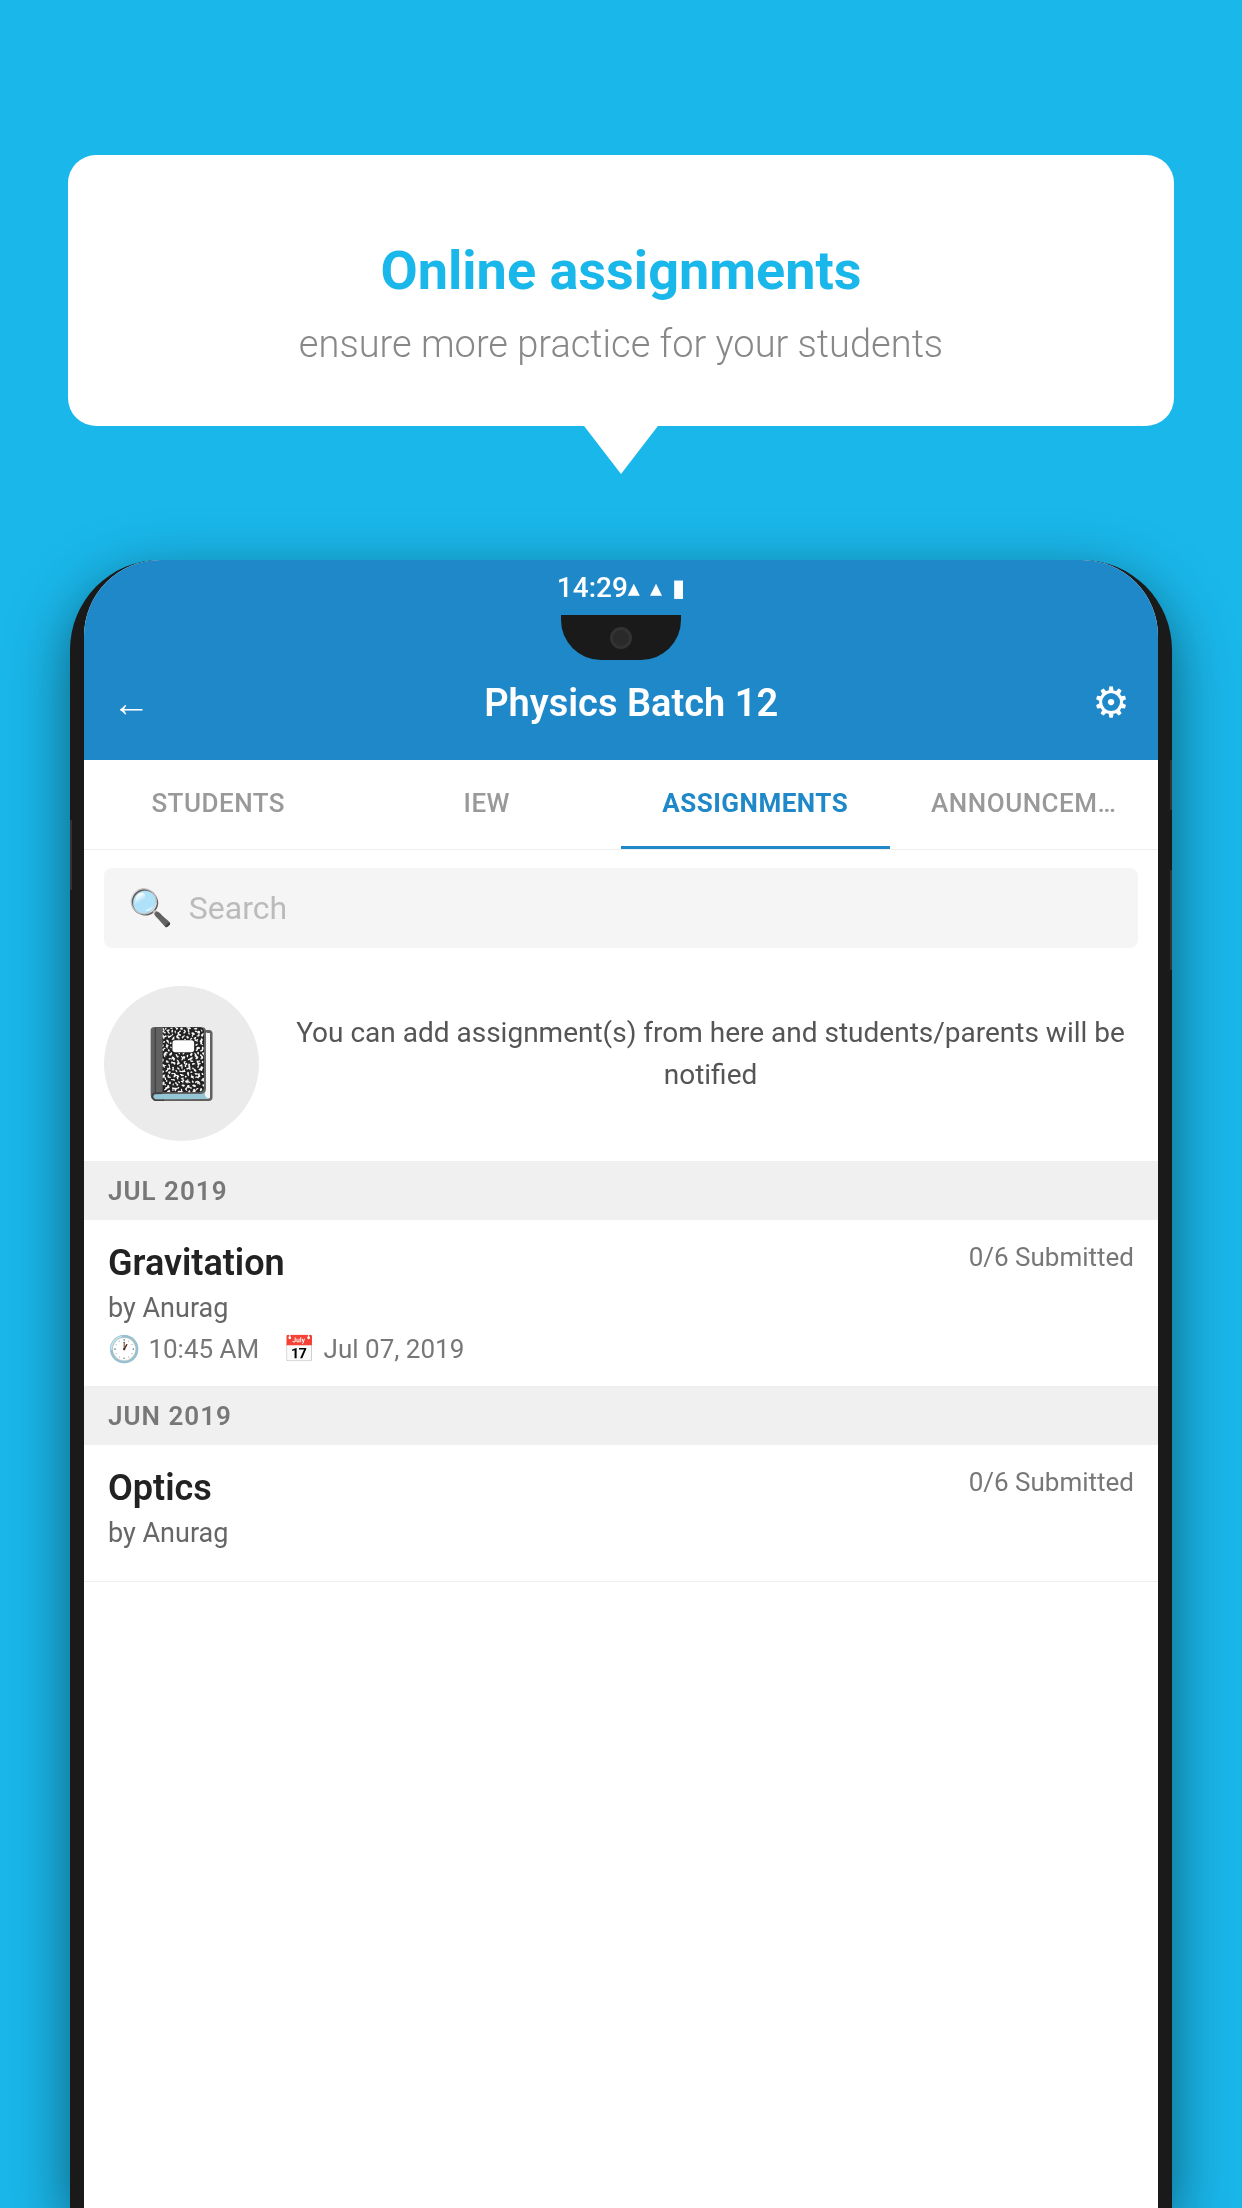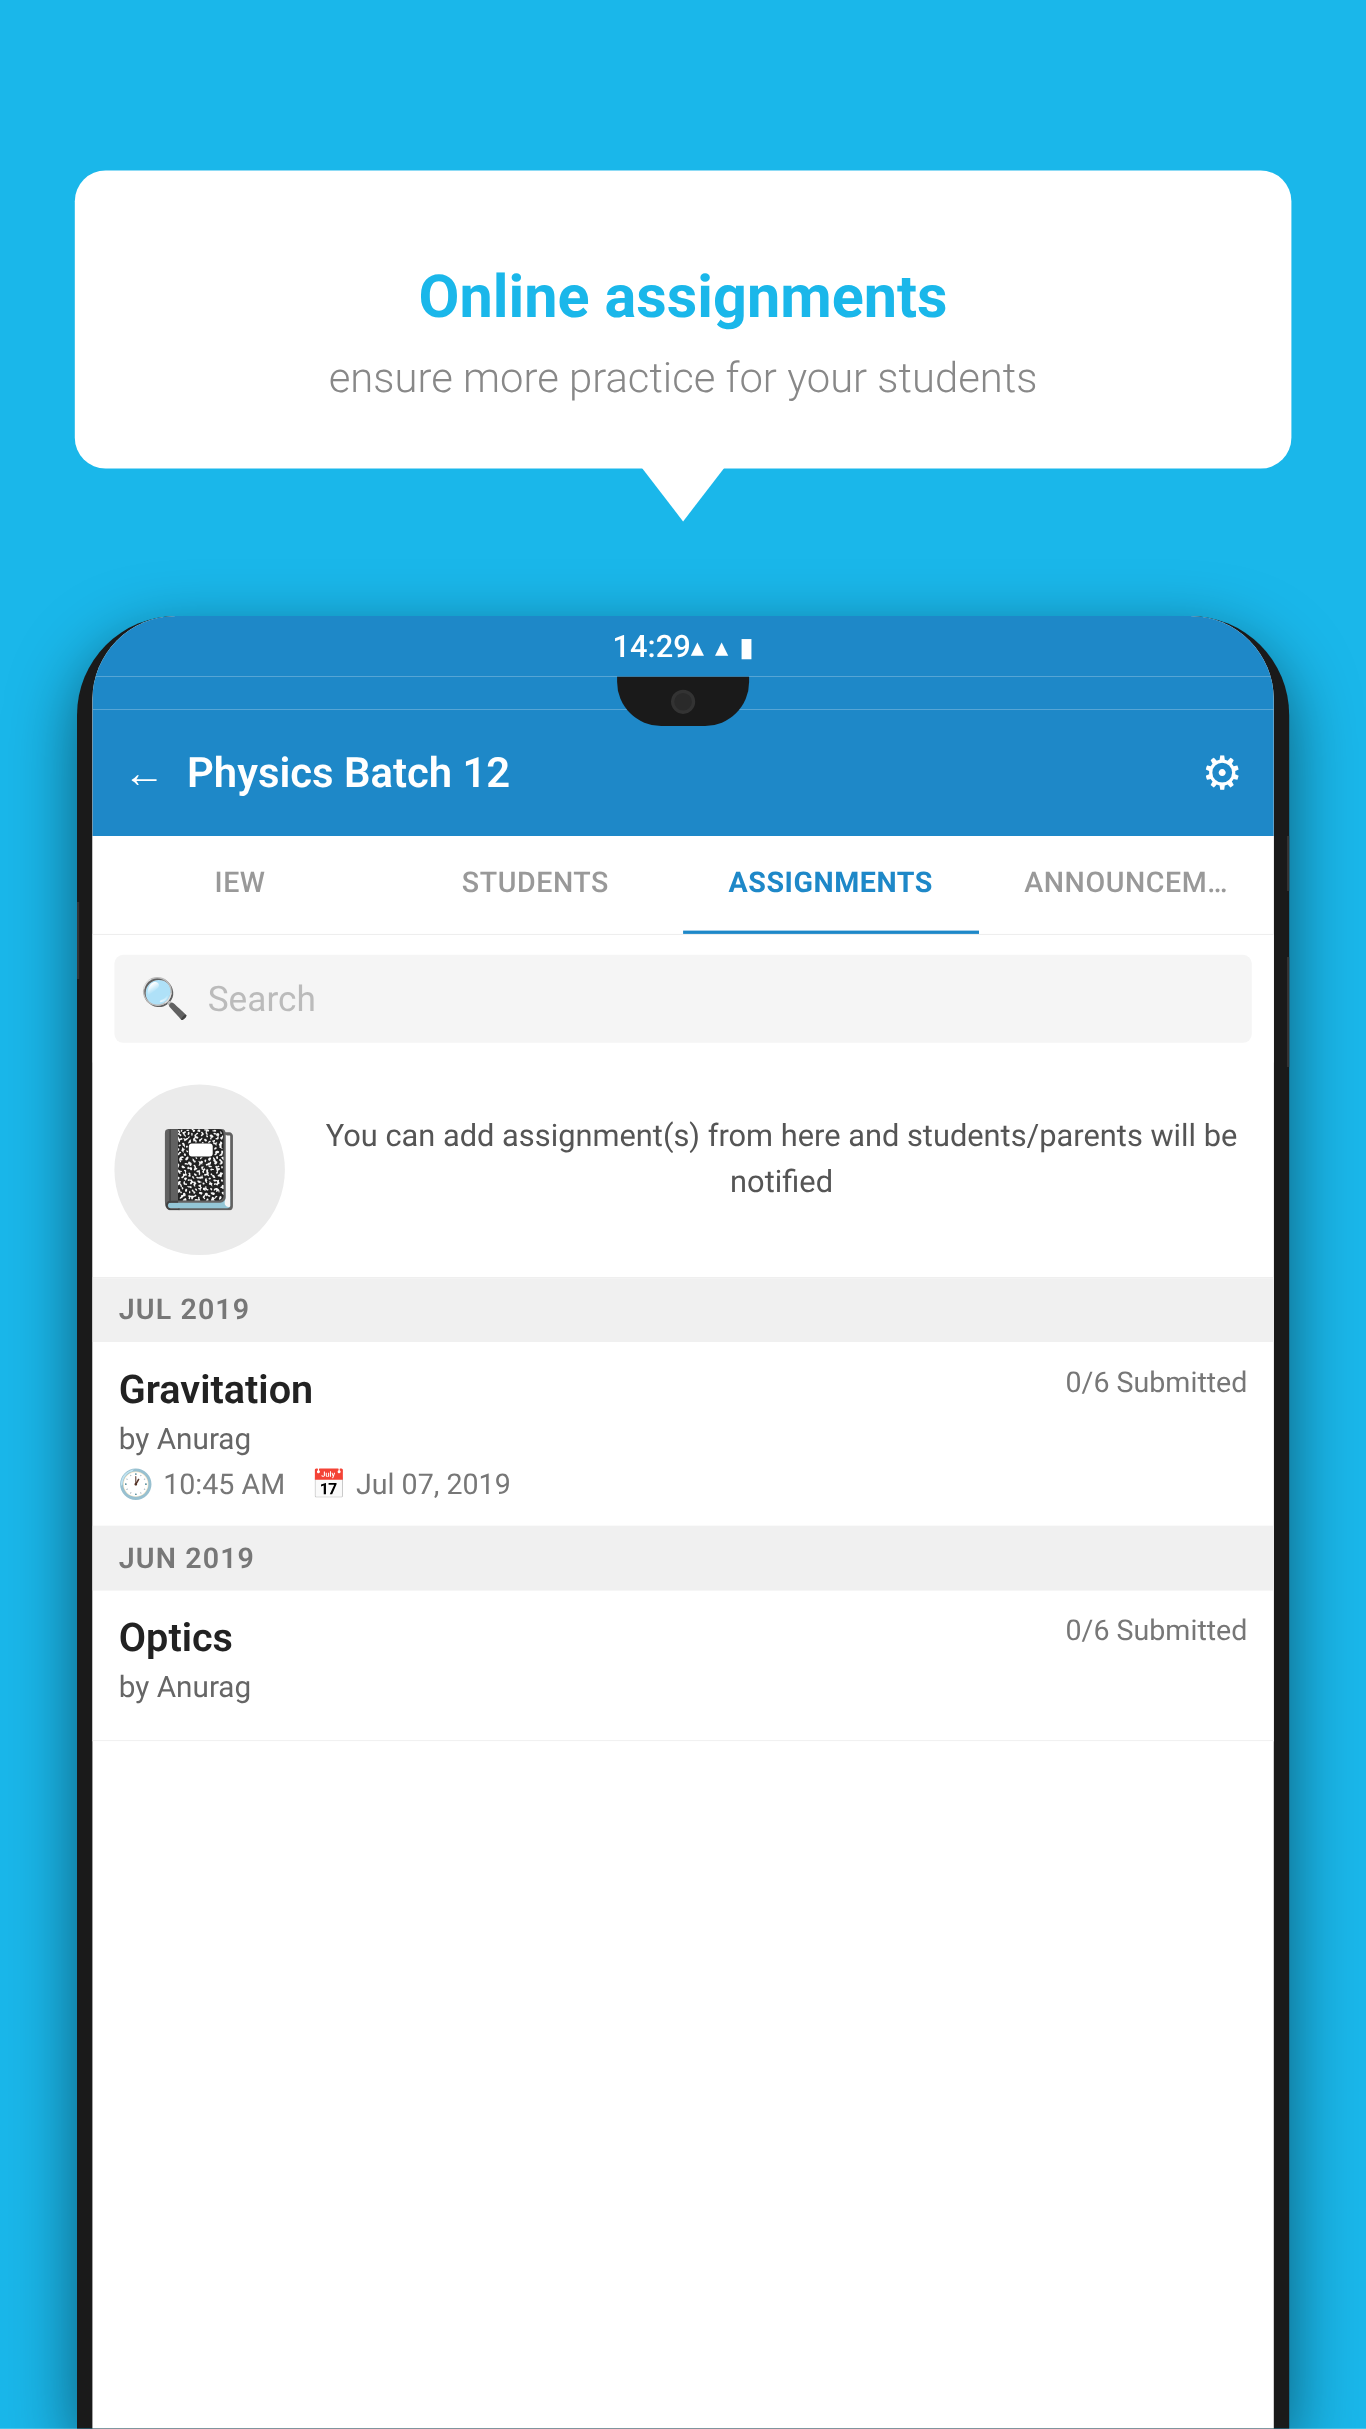--- a/index.html
+++ b/index.html
@@ -142,21 +142,21 @@
 
     .back-arrow {
       color: white;
       font-size: 38px;
       cursor: pointer;
       margin-right: 20px;
     }
 
     .app-bar-title {
       flex: 1;
-      text-align: left;
+      text-align: center;
     }
 
     .app-bar-title .title-main {
       color: white;
       font-size: 38px;
       font-weight: 600;
       display: block;
     }
 
     .app-bar-title .title-sub {
@@ -404,24 +404,24 @@
     <div class="app-bar" style="margin-top:85px;">
       <span class="back-arrow">←</span>
       <div class="app-bar-title">
         <span class="title-main">Physics Batch 12</span>
       </div>
       <span class="settings-icon">⚙</span>
     </div>
 
     <div class="tab-bar">
       <div class="tab-item">
+        <span>STUDENTS</span>
+      </div>
+      <div class="tab-item">
         <span>IEW</span>
-      </div>
-      <div class="tab-item">
-        <span>STUDENTS</span>
       </div>
       <div class="tab-item active">
         <span>ASSIGNMENTS</span>
       </div>
       <div class="tab-item">
         <span>ANNOUNCEM…</span>
       </div>
     </div>
 
     <div class="screen-content">

